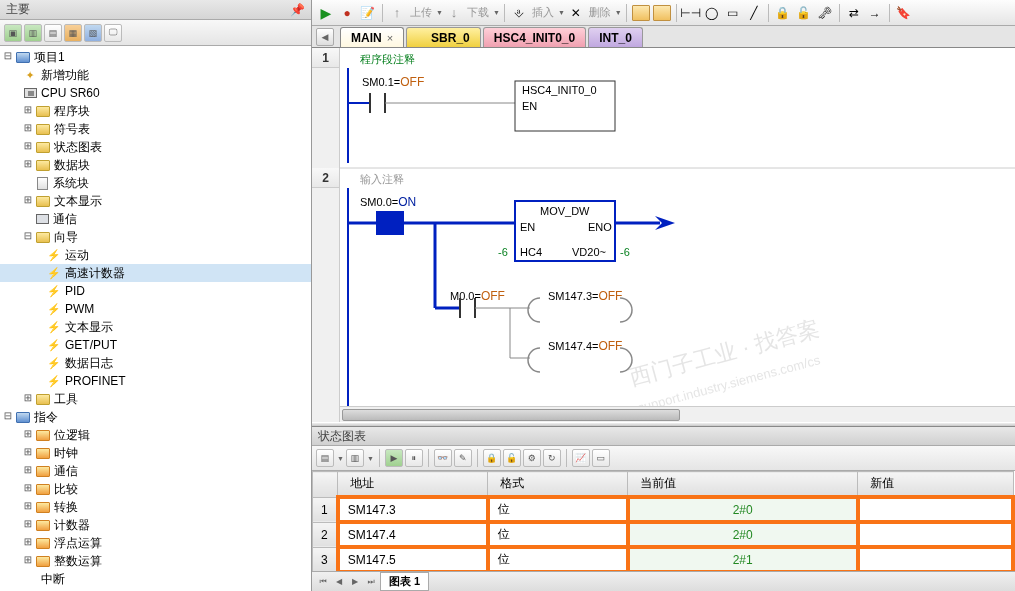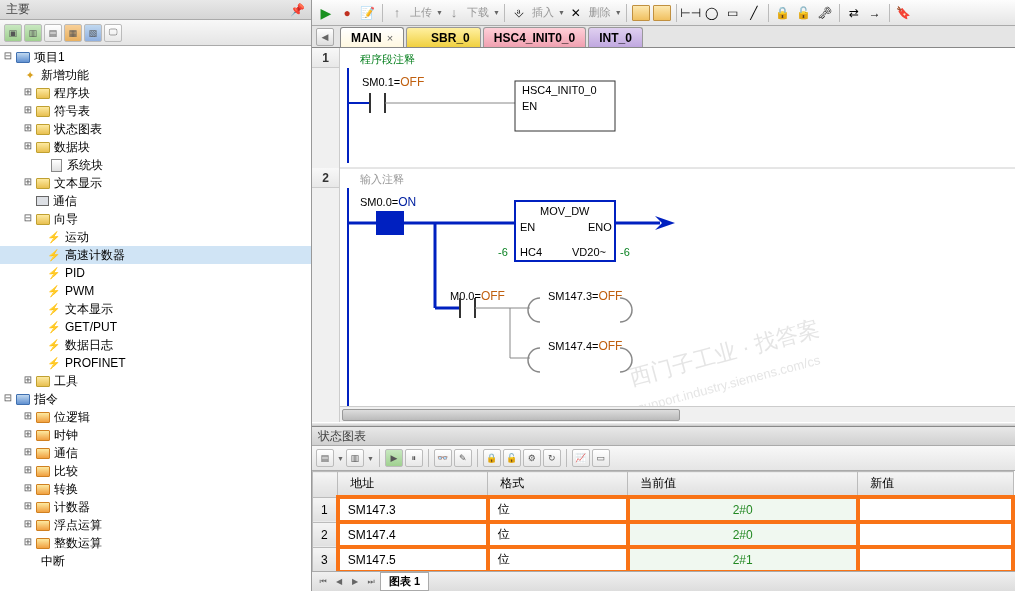--- a/index.html
+++ b/index.html
@@ -103,20 +103,26 @@
         <span class="tree-icon">
           <span class="ico-folder-blue"></span>
         </span>
         <span>项目1</span>
       </div>
     <div class="tree-node" style="padding-left:22px">
         <span class="tree-icon ico-wand">✦</span>
         <span>新增功能</span>
       </div>
     <div class="tree-node" style="padding-left:22px">
+        <span class="tree-icon">
+          <span class="ico-chip"></span>
+        </span>
+        <span>CPU SR60</span>
+      </div>
+    <div class="tree-node" style="padding-left:22px">
         <span class="tree-exp">⊞</span>
         <span class="tree-icon">
           <span class="ico-folder"></span>
         </span>
         <span>程序块</span>
       </div>
     <div class="tree-node" style="padding-left:22px">
         <span class="tree-exp">⊞</span>
         <span class="tree-icon">
           <span class="ico-folder"></span>
@@ -130,21 +136,21 @@
         </span>
         <span>状态图表</span>
       </div>
     <div class="tree-node" style="padding-left:22px">
         <span class="tree-exp">⊞</span>
         <span class="tree-icon">
           <span class="ico-folder"></span>
         </span>
         <span>数据块</span>
       </div>
-    <div class="tree-node" style="padding-left:48px">
+    <div class="tree-node" style="padding-left:34px">
         <span class="tree-icon">
           <span class="ico-doc"></span>
         </span>
         <span>系统块</span>
       </div>
     <div class="tree-node" style="padding-left:22px">
         <span class="tree-exp">⊞</span>
         <span class="tree-icon">
           <span class="ico-folder"></span>
         </span>

